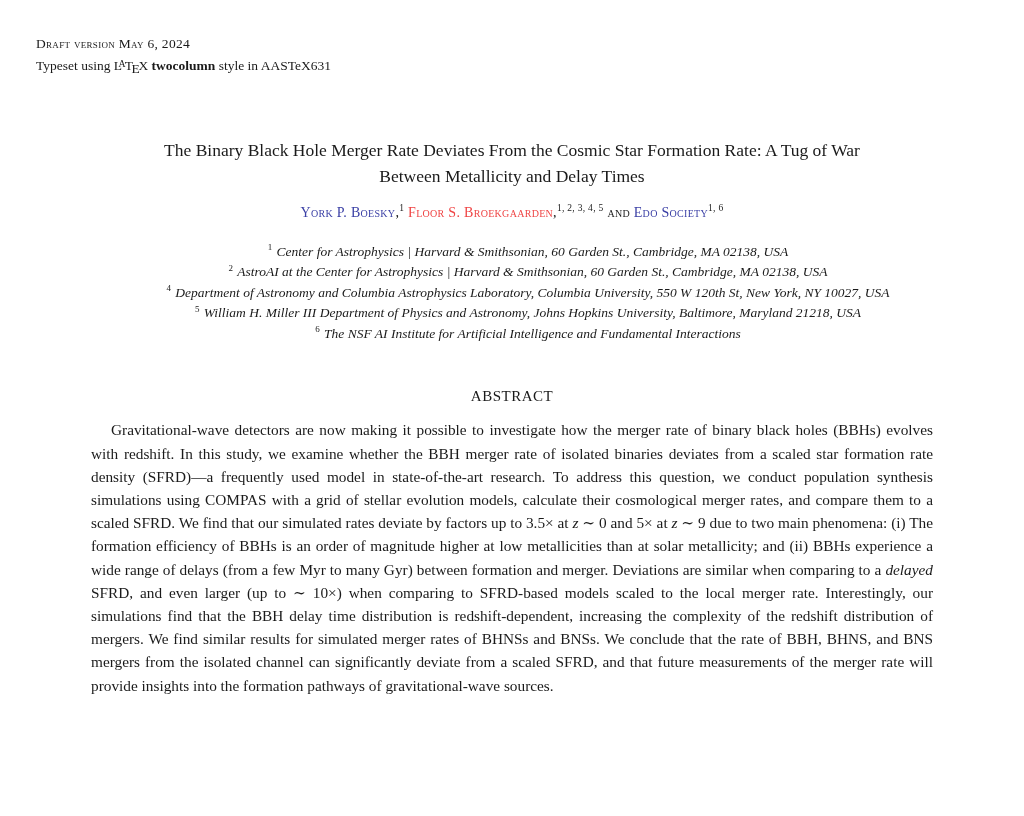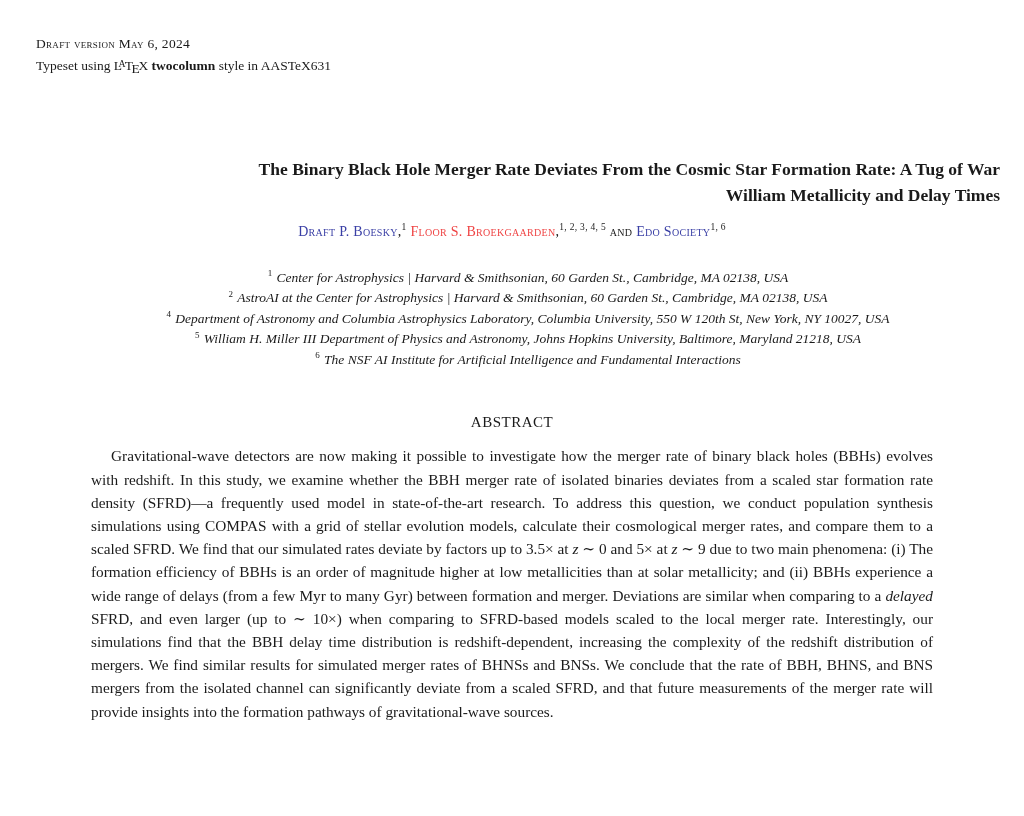--- a/index.html
+++ b/index.html
@@ -14,35 +14,35 @@
   
   .draft-header{padding:34px 0 0 36px;font-size:13.5px;line-height:20px;}
   .sc{font-variant:small-caps;}
   .draft-line{letter-spacing:0.3px;}
   .latex span{display:inline-block;}
   .lx-a{font-size:0.72em;vertical-align:0.32em;margin-left:-0.36em;margin-right:-0.10em;}
   .lx-e{vertical-align:-0.21em;margin-left:-0.11em;margin-right:-0.09em;}
 
   
   .title{
-    margin-top:77px;text-align:right;font-weight:bold;
+    margin-top:58px;text-align:center;font-weight:normal;
     font-size:17.5px;line-height:26px;padding:0 24px;
   }
 
   
   .authors{
     margin-top:16px;text-align:center;font-size:14px;
     font-variant:small-caps;letter-spacing:0.3px;
   }
   .authors sup{font-variant:normal;font-size:9.5px;color:#1a1a1a;line-height:0;}
   .author-name{}
   .joiner{color:#1a1a1a;}
 
   
-  .affils{margin-top:28px;text-align:center;padding-left:32px;}
+  .affils{margin-top:21px;text-align:center;padding-left:32px;}
   .affil{font-style:italic;font-size:13.5px;line-height:20.5px;}
   .affil sup{font-style:normal;font-size:9px;line-height:0;margin-right:1px;}
 
   
   .abs-head{margin-top:44px;text-align:center;font-size:15px;letter-spacing:0.5px;}
   .abs-body{
     width:842px;margin:13px auto 16px auto;
     text-align:justify;font-size:15.3px;line-height:23.2px;
     text-indent:20px;
   }
@@ -52,24 +52,24 @@
 
 <div class="page">
 
   <div class="draft-header">
     <div class="sc draft-line">Draft version May 6, 2024</div>
     <div><span>Typeset using </span><span class="latex"><span>L</span><span class="lx-a">A</span><span>T</span><span class="lx-e">E</span><span>X</span></span> <b>twocolumn</b><span> style in AASTeX631</span></div>
   </div>
 
   <div class="title">
     <div>The Binary Black Hole Merger Rate Deviates From the Cosmic Star Formation Rate: A Tug of War</div>
-    <div>William Metallicity and Delay Times</div>
+    <div>Between Metallicity and Delay Times</div>
   </div>
 
-  <div class="authors"><span class="author-name" style="color: rgb(58, 63, 165);">Draft P. Boesky</span>,<sup>1</sup> <span class="author-name" style="color: #ef4444;">Floor S. Broekgaarden</span>,<sup>1, 2, 3, 4, 5</sup> <span class="joiner">and </span><span class="author-name" style="color: rgb(58, 63, 165);">Edo Society</span><sup>1, 6</sup></div>
+  <div class="authors"><span class="author-name" style="color: rgb(58, 63, 165);">York P. Boesky</span>,<sup>1</sup> <span class="author-name" style="color: #ef4444;">Floor S. Broekgaarden</span>,<sup>1, 2, 3, 4, 5</sup> <span class="joiner">and </span><span class="author-name" style="color: rgb(58, 63, 165);">Edo Society</span><sup>1, 6</sup></div>
 
   <div class="affils">
       <div class="affil"><sup>1</sup> Center for Astrophysics | Harvard &amp; Smithsonian, 60 Garden St., Cambridge, MA 02138, USA</div>
       <div class="affil"><sup>2</sup> AstroAI at the Center for Astrophysics | Harvard &amp; Smithsonian, 60 Garden St., Cambridge, MA 02138, USA</div>
       <div class="affil"><sup>4</sup> Department of Astronomy and Columbia Astrophysics Laboratory, Columbia University, 550 W 120th St, New York, NY 10027, USA</div>
       <div class="affil"><sup>5</sup> William H. Miller III Department of Physics and Astronomy, Johns Hopkins University, Baltimore, Maryland 21218, USA</div>
       <div class="affil"><sup>6</sup> The NSF AI Institute for Artificial Intelligence and Fundamental Interactions</div>
     </div>
 
   <div class="abs-head">ABSTRACT</div>

